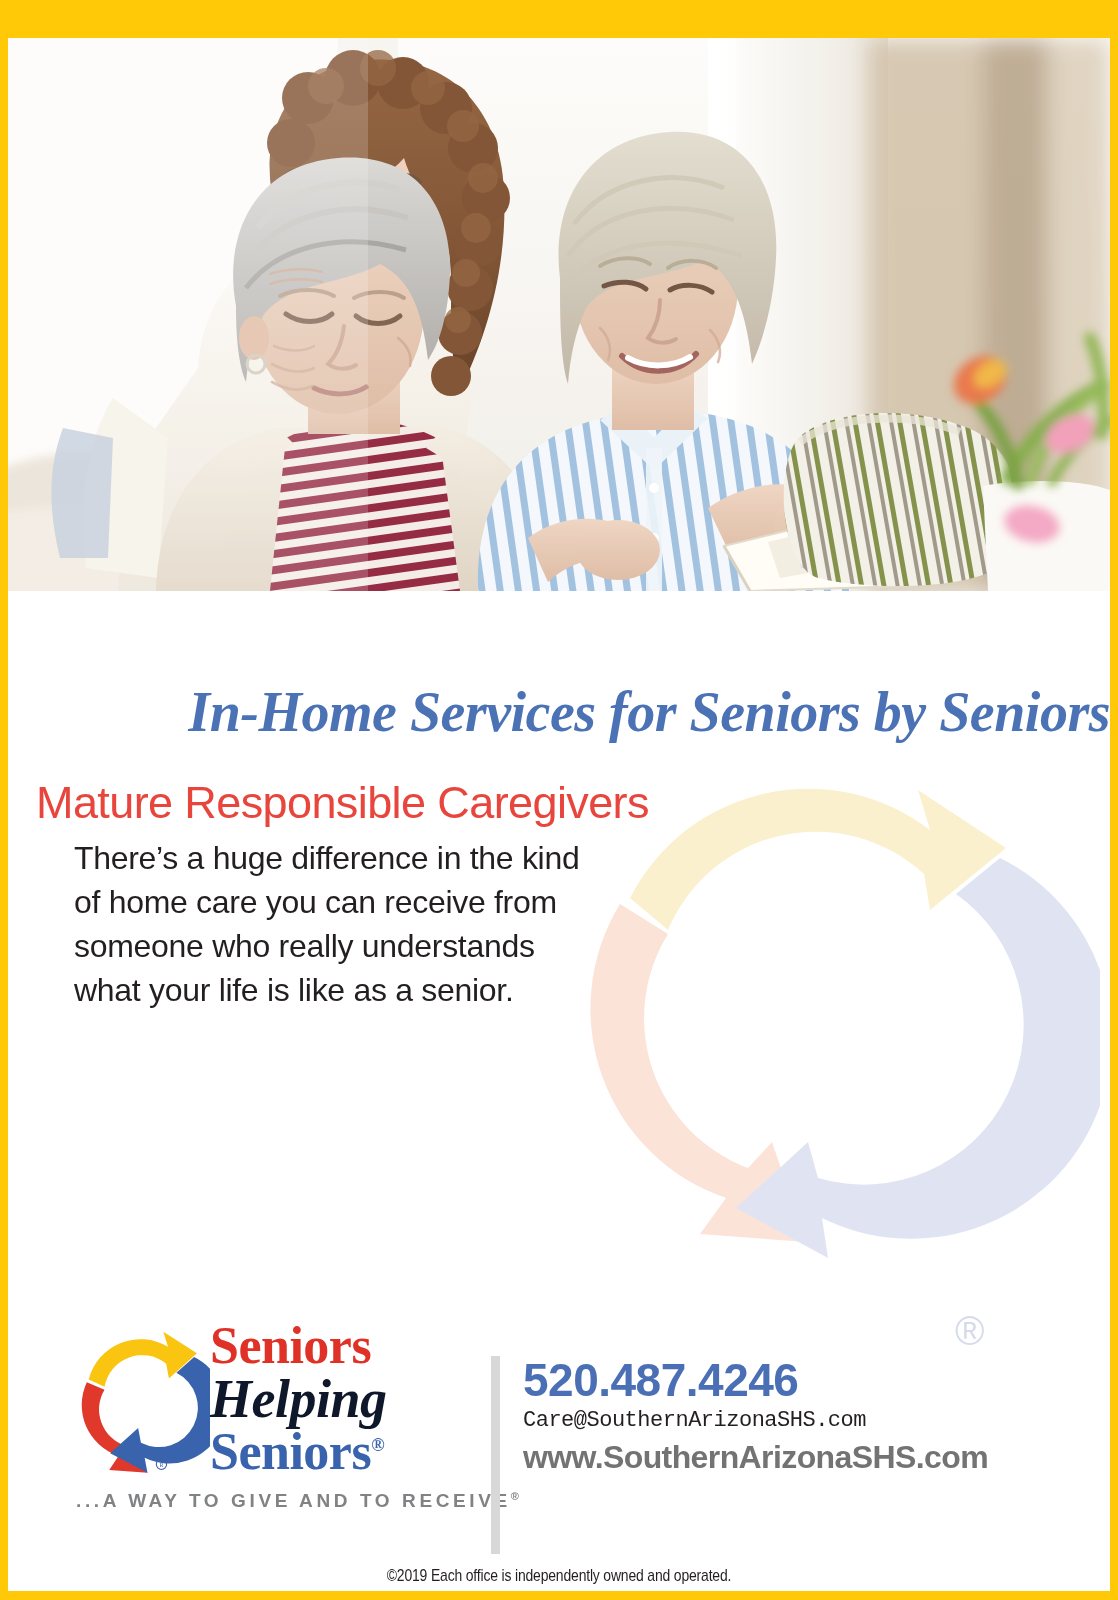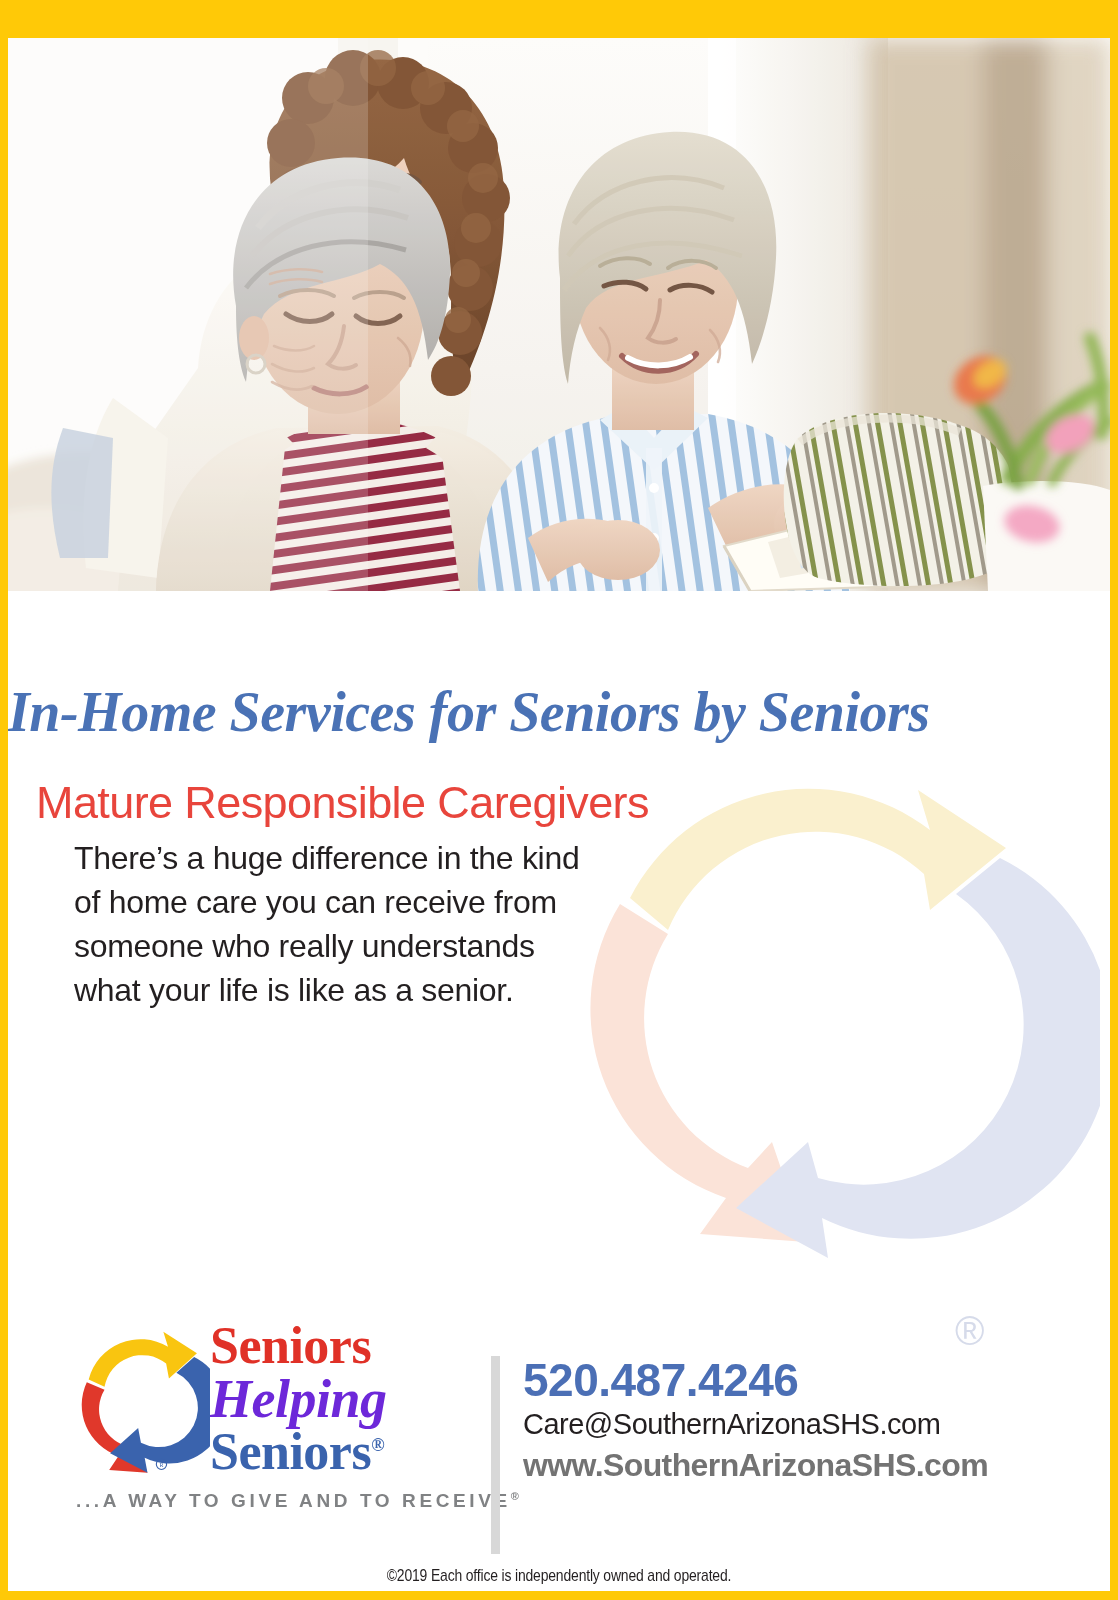--- a/index.html
+++ b/index.html
@@ -38,21 +38,21 @@
   .watermark svg{width:600px;height:640px;display:block;}
   .reg-mark{
     position:absolute;left:947px;top:1271px;
     font-family:"Liberation Sans", sans-serif;
     font-size:40px;color:#d6dbea;
   }
 
   
   .headline{
     position:absolute;left:0;top:604px;width:1102px;
-    text-align:left;
+    text-align:right;
     font-family:"Liberation Serif", serif;
     font-style:italic;font-weight:bold;
     font-size:56px;letter-spacing:-0.5px;
     color:#4A72B5;
     white-space:nowrap;
   }
   .subhead{
     position:absolute;left:0;top:702px;width:1102px;
     text-align:left;
     font-family:"Liberation Sans", sans-serif;
@@ -92,21 +92,21 @@
   .logo-block{position:absolute;left:62px;top:1282px;width:405px;}
   .logo-row{display:flex;align-items:center;}
   .logo-mark{width:140px;height:150px;flex:0 0 140px;position:relative;}
   .logo-mark svg{width:140px;height:150px;display:block;}
   .logo-words{line-height:1;}
   .lw{
     font-family:"Liberation Serif", serif;
     font-weight:bold;font-size:52px;letter-spacing:-0.5px;
   }
   .lw1{color:#E03127;}
-  .lw2{color:#6d28d9;font-style:italic;font-size:54px;}
+  .lw2{color:#0f172a;font-style:italic;font-size:54px;}
   .lw3{color:#3A63AD;}
   .lw3 sup{font-size:18px;vertical-align:super;}
   .tagline{
     margin-top:12px;margin-left:6px;
     font-family:"Liberation Sans", sans-serif;
     font-weight:bold;font-size:19px;letter-spacing:3.6px;
     color:#808284;white-space:nowrap;
   }
   .tagline sup{font-size:11px;}
 
@@ -117,22 +117,22 @@
   }
 
   
   .contact{position:absolute;left:515px;top:1318px;width:560px;}
   .phone{
     font-family:"Liberation Sans", sans-serif;
     font-weight:bold;font-size:46px;letter-spacing:-0.5px;color:#4B6FB5;
     line-height:1.05;
   }
   .email{
-    font-family:Liberation Sans, sans-serif;
-    font-size:29px;color:#231f20;letter-spacing:-0.5px;margin-top:4px;
+    font-family:Liberation Mono, monospace;
+    font-size:22px;color:#231f20;letter-spacing:-0.5px;margin-top:4px;
   }
   .web{
     font-family:"Liberation Sans", sans-serif;
     font-weight:bold;font-size:32px;color:#737373;letter-spacing:-0.6px;margin-top:6px;
   }
 
   
   .disclaimer{
     position:absolute;left:0;top:1528px;width:1102px;text-align:center;
     font-family:"Liberation Sans Narrow","Liberation Sans", sans-serif;

